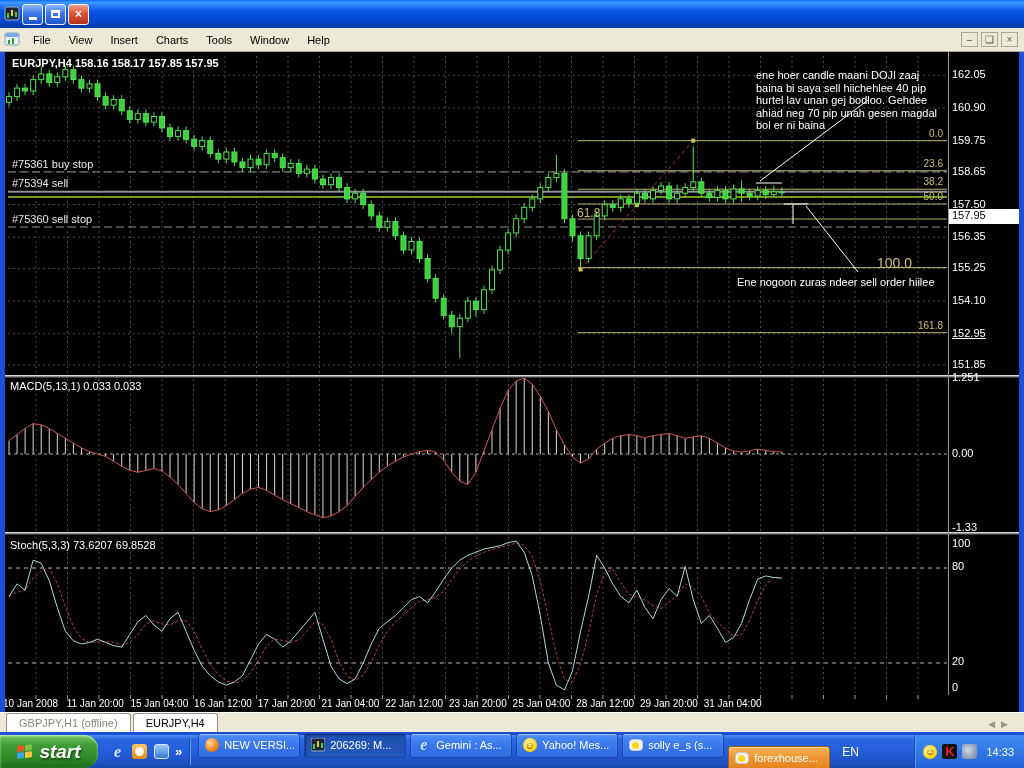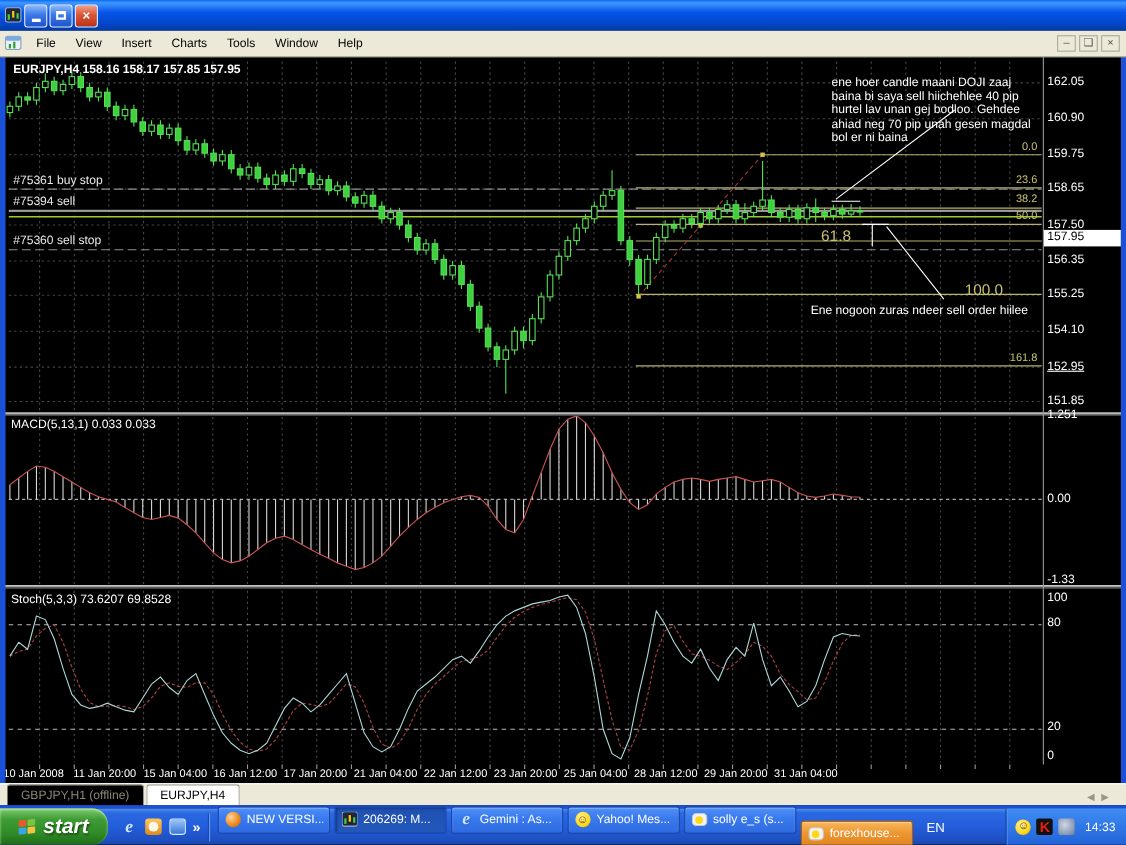--- a/index.html
+++ b/index.html
@@ -38,21 +38,21 @@
 
   .chart-label { position:absolute; color:#fff; font-size:11px; z-index:5; white-space:nowrap; }
   .price-box { position:absolute; left:949px; width:70px; height:15px; background:#fff; color:#000;
     font-size:11px; text-align:left; padding-left:3px; z-index:6;margin-top:24px; }
   .annot { position:absolute; color:#fff; font-size:11px; line-height:12.5px; z-index:5; white-space:nowrap; }
 
   
   .tabbar { position:absolute; left:0; top:712px; width:1024px; height:20px; background:#ece9d8;
     border-top:1px solid #fff; display:flex; align-items:flex-end; padding-left:6px; z-index:20; }
   .tab { height:19px; padding:3px 12px 0 12px; font-size:11px; border:1px solid #9a9788; border-bottom:none;
-    border-radius:3px 3px 0 0; margin-right:2px; background:#000000; color:#8a8778; }
+    border-radius:3px 3px 0 0; margin-right:2px; background:#ffffff; color:#8a8778; }
   .tab.active { background:#fff; color:#000; font-weight:normal; }
   .tab-arrows { position:absolute; right:10px; bottom:3px; color:#9a9788; font-size:9px; letter-spacing:6px; }
   .win-bottom-edge { position:absolute; left:0; top:732px; width:1024px; height:3px; background:#1b50d8; z-index:20; }
 
   
   .taskbar { position:absolute; left:0; top:735px; width:1024px; height:33px;
     background:linear-gradient(180deg,#4f91f5 0%,#2a68e0 12%,#245edb 50%,#1d4fc0 88%,#1846ad 100%);
     display:flex; align-items:center; z-index:30; }
   .start-btn { height:33px; width:98px; border-radius:0 14px 14px 0;
     background:linear-gradient(180deg,#7ecb6f 0%,#3f9c35 30%,#2f8a26 70%,#1e6b18 100%);
@@ -604,21 +604,21 @@
     <div>ahiad neg 70 pip unah gesen magdal</div>
     <div>bol er ni baina</div>
   </div>
   <div class="annot" style="left:737px; top:276px;">Ene nogoon zuras ndeer sell order hiilee</div>
 
   <div id="gen-labels">
       <div style="position:absolute; left:577px; width:366px; top:127.66000000000017px; text-align:right; color:#c8c070; font-size:10px; z-index:5;">0.0</div>
       <div style="position:absolute; left:577px; width:366px; top:157.76400000000024px; text-align:right; color:#c8c070; font-size:10px; z-index:5;">23.6</div>
       <div style="position:absolute; left:577px; width:366px; top:176.2240000000004px; text-align:right; color:#c8c070; font-size:10px; z-index:5;">38.2</div>
       <div style="position:absolute; left:577px; width:366px; top:190.99199999999985px; text-align:right; color:#c8c070; font-size:10px; z-index:5;">50.0</div>
-      <div style="position:absolute; left:577px; width:366px; top:206.0439999999999px; text-align:center; color:#c8c070; font-size:14px; z-index:5;">61.8</div>
+      <div style="position:absolute; left:577px; width:366px; top:206.0439999999999px; text-align:left; color:#c8c070; font-size:12px; z-index:5;">61.8</div>
       <div style="position:absolute; left:546px; width:366px; top:254.60800000000012px; text-align:right; color:#c8c070; font-size:14px; z-index:5;">100.0</div>
       <div style="position:absolute; left:577px; width:366px; top:319.6439999999999px; text-align:right; color:#c8c070; font-size:10px; z-index:5;">161.8</div>
       <div style="position:absolute; left:12px; top:157.9px; color:#e8e8e8; font-size:11px; z-index:5;">#75361 buy stop</div>
       <div style="position:absolute; left:12px; top:177.2120000000002px; color:#e8e8e8; font-size:11px; z-index:5;">#75394 sell</div>
       <div style="position:absolute; left:12px; top:212.99599999999992px; color:#e8e8e8; font-size:11px; z-index:5;">#75360 sell stop</div>
       <div style="position:absolute; left:952px; top:68.33999999999983px; color:#fff; font-size:11px; z-index:5;">162.05</div>
       <div style="position:absolute; left:952px; top:101px; color:#fff; font-size:11px; z-index:5;">160.90</div>
       <div style="position:absolute; left:952px; top:133.66000000000017px; color:#fff; font-size:11px; z-index:5;">159.75</div>
       <div style="position:absolute; left:952px; top:164.9px; color:#fff; font-size:11px; z-index:5;">158.65</div>
       <div style="position:absolute; left:952px; top:197.56000000000017px; color:#fff; font-size:11px; z-index:5;">157.50</div>

